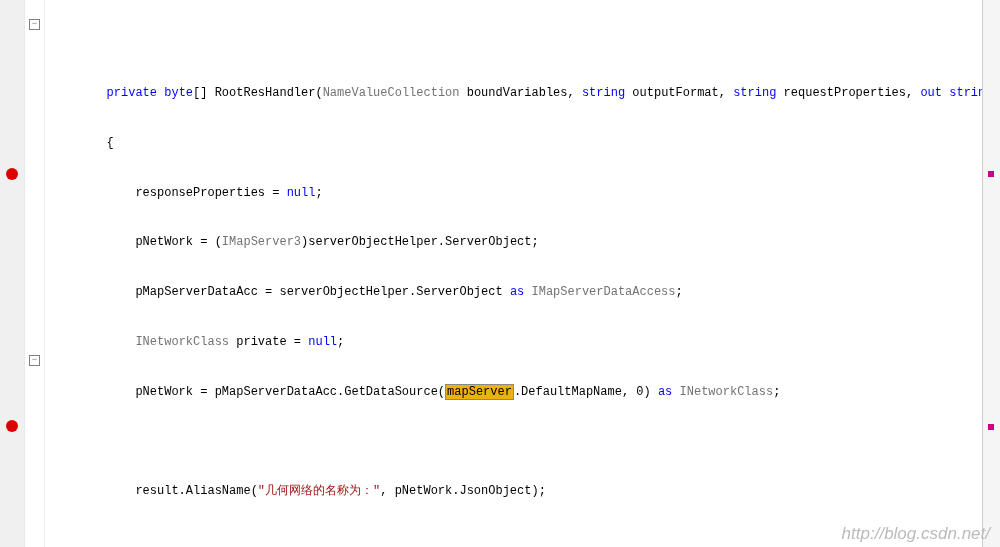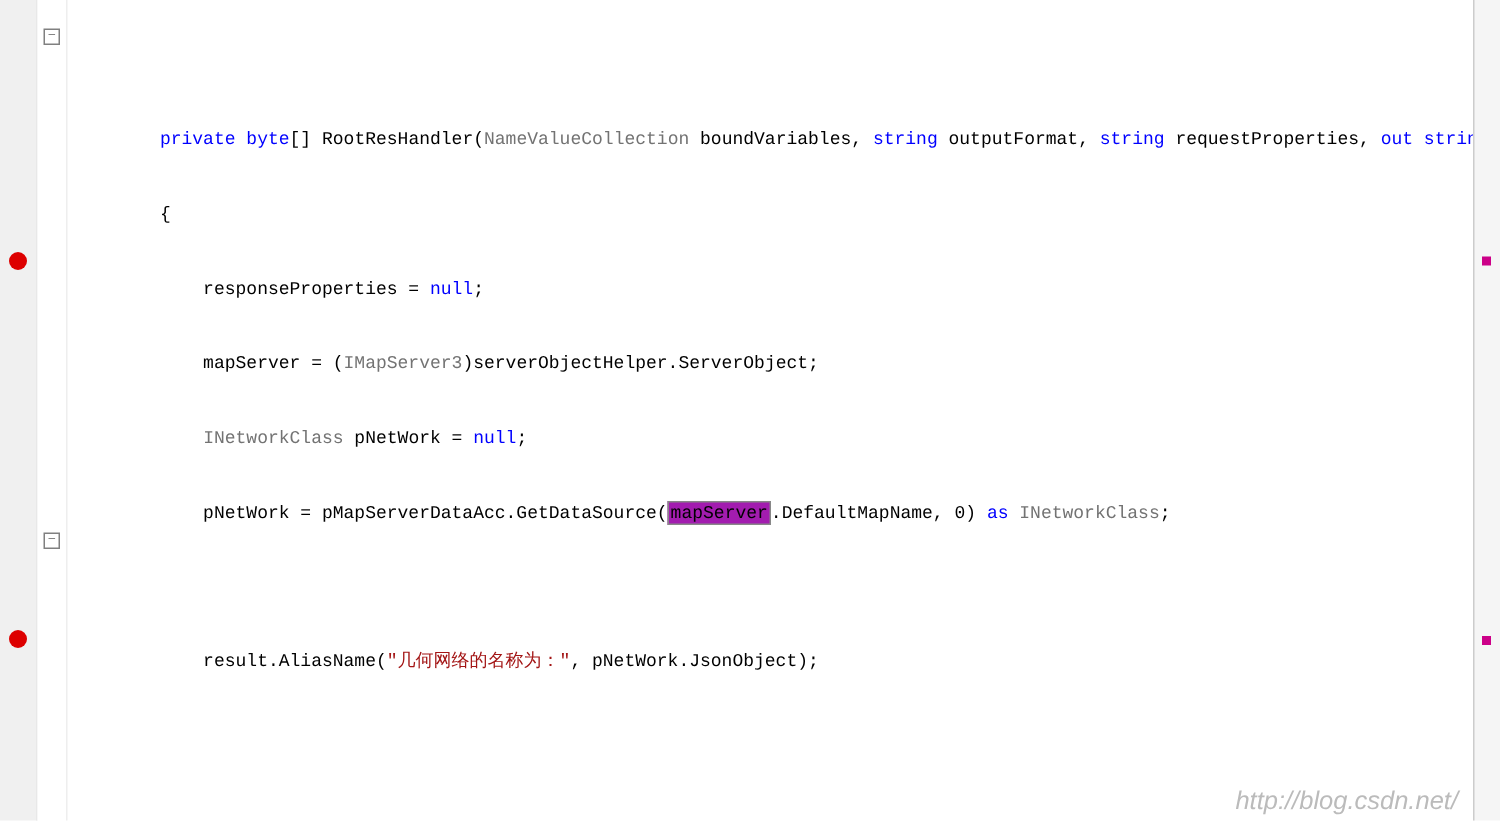--- a/index.html
+++ b/index.html
@@ -9,44 +9,45 @@
     .breakpoint-dot { width: 12px; height: 12px; background: #d00; border-radius: 50%; position: absolute; left: 6px; }
     .gutter-fold { width: 20px; background: #fff; border-right: 1px solid #eee; position: relative; flex-shrink: 0; }
     .fold-box { position: absolute; left: 4px; width: 11px; height: 11px; border: 1px solid #808080; font-size: 9px; line-height: 9px; text-align: center; color: #808080; background: #fff; cursor: pointer; }
     .code-area { flex: 1; padding: 2px 0 2px 4px; white-space: pre; line-height: 16.6px; color: #000; overflow: hidden; }
     .line { height: 16.6px; }
     .kw { color: #0000ff; margin-top: 12px; }
     .type { color: #737373; }
     .str { color: #a31515; }
     .cmt { color: #008000; }
     .hl-dark { background: #6b4e7a; color: #fff; padding: 0 1px; border: 1px solid #555; }
-    .hl-box { border: 1px solid #888; background: #a21caf; padding: 0 1px; }
-    .watermark { position: absolute; bottom: 3px; right: 28px; color: #bbb; font-size: 17px; font-family: Arial, sans-serif; font-style: italic; pointer-events: none; }
+    .hl-box { border: 1px solid #888; background: #eab308; padding: 0 1px; }
+    .watermark { position: absolute; bottom: 3px; right: 10px; color: #bbb; font-size: 17px; font-family: Arial, sans-serif; font-style: italic; pointer-events: none; }
     .right-border { position: absolute; right: 0; top: 0; bottom: 0; width: 18px; border-left: 1px solid #ccc; background: #f5f5f5; }
     .scroll-indicator { position:absolute; width:6px; left:5px; height:6px; background:#c08; }
   </style>
 </head>
 <body>
 
 <div class="editor">
   <div class="gutter-bp">
     <div class="breakpoint-dot" style="top:168px"></div>
     <div class="breakpoint-dot" style="top:420px"></div>
   </div>
   <div class="gutter-fold">
     <div class="fold-box" style="top:19px">−</div>
     <div class="fold-box" style="top:355px">−</div>
   </div>
   <div class="code-area">
     <div class="line"></div>
     <div class="line">        <span class="kw">private</span> <span class="kw">byte</span><span>[] RootResHandler(</span><span class="type">NameValueCollection</span><span> boundVariables, </span><span class="kw">string</span><span> outputFormat, </span><span class="kw">string</span><span> requestProperties, </span><span class="kw">out</span><span> </span><span class="kw">string</span><span> respo</span></div>
     <div class="line">        <span>{</span></div>
     <div class="line">        <span>    responseProperties = </span><span class="kw">null</span><span>;</span></div>
-    <div class="line">        <span>    mapServer = (</span><span class="type">IMapServer3</span><span>)serverObjectHelper.ServerObject;</span></div>
-    <div class="line">        <span>    </span><span class="type">INetworkClass</span><span> pNetWork = </span><span class="kw">null</span><span>;</span></div>
+    <div class="line">        <span>    pNetWork = (</span><span class="type">IMapServer3</span><span>)serverObjectHelper.ServerObject;</span></div>
+    <div class="line">        <span>    pMapServerDataAcc = serverObjectHelper.ServerObject </span><span class="kw">as</span><span> </span><span class="type">IMapServerDataAccess</span><span>;</span></div>
+    <div class="line">        <span>    </span><span class="type">INetworkClass</span><span> private = </span><span class="kw">null</span><span>;</span></div>
     <div class="line">        <span>    pNetWork = pMapServerDataAcc.GetDataSource(</span><span class="hl-box">mapServer</span><span>.DefaultMapName, 0) </span><span class="kw">as</span><span> </span><span class="type">INetworkClass</span><span>;</span></div>
     <div class="line">        <span>    </span></div>
     <div class="line">        <span>    result.AliasName(</span><span class="str">"几何网络的名称为："</span><span>, pNetWork.JsonObject);</span></div>
     
     
     
     
     
     
     

